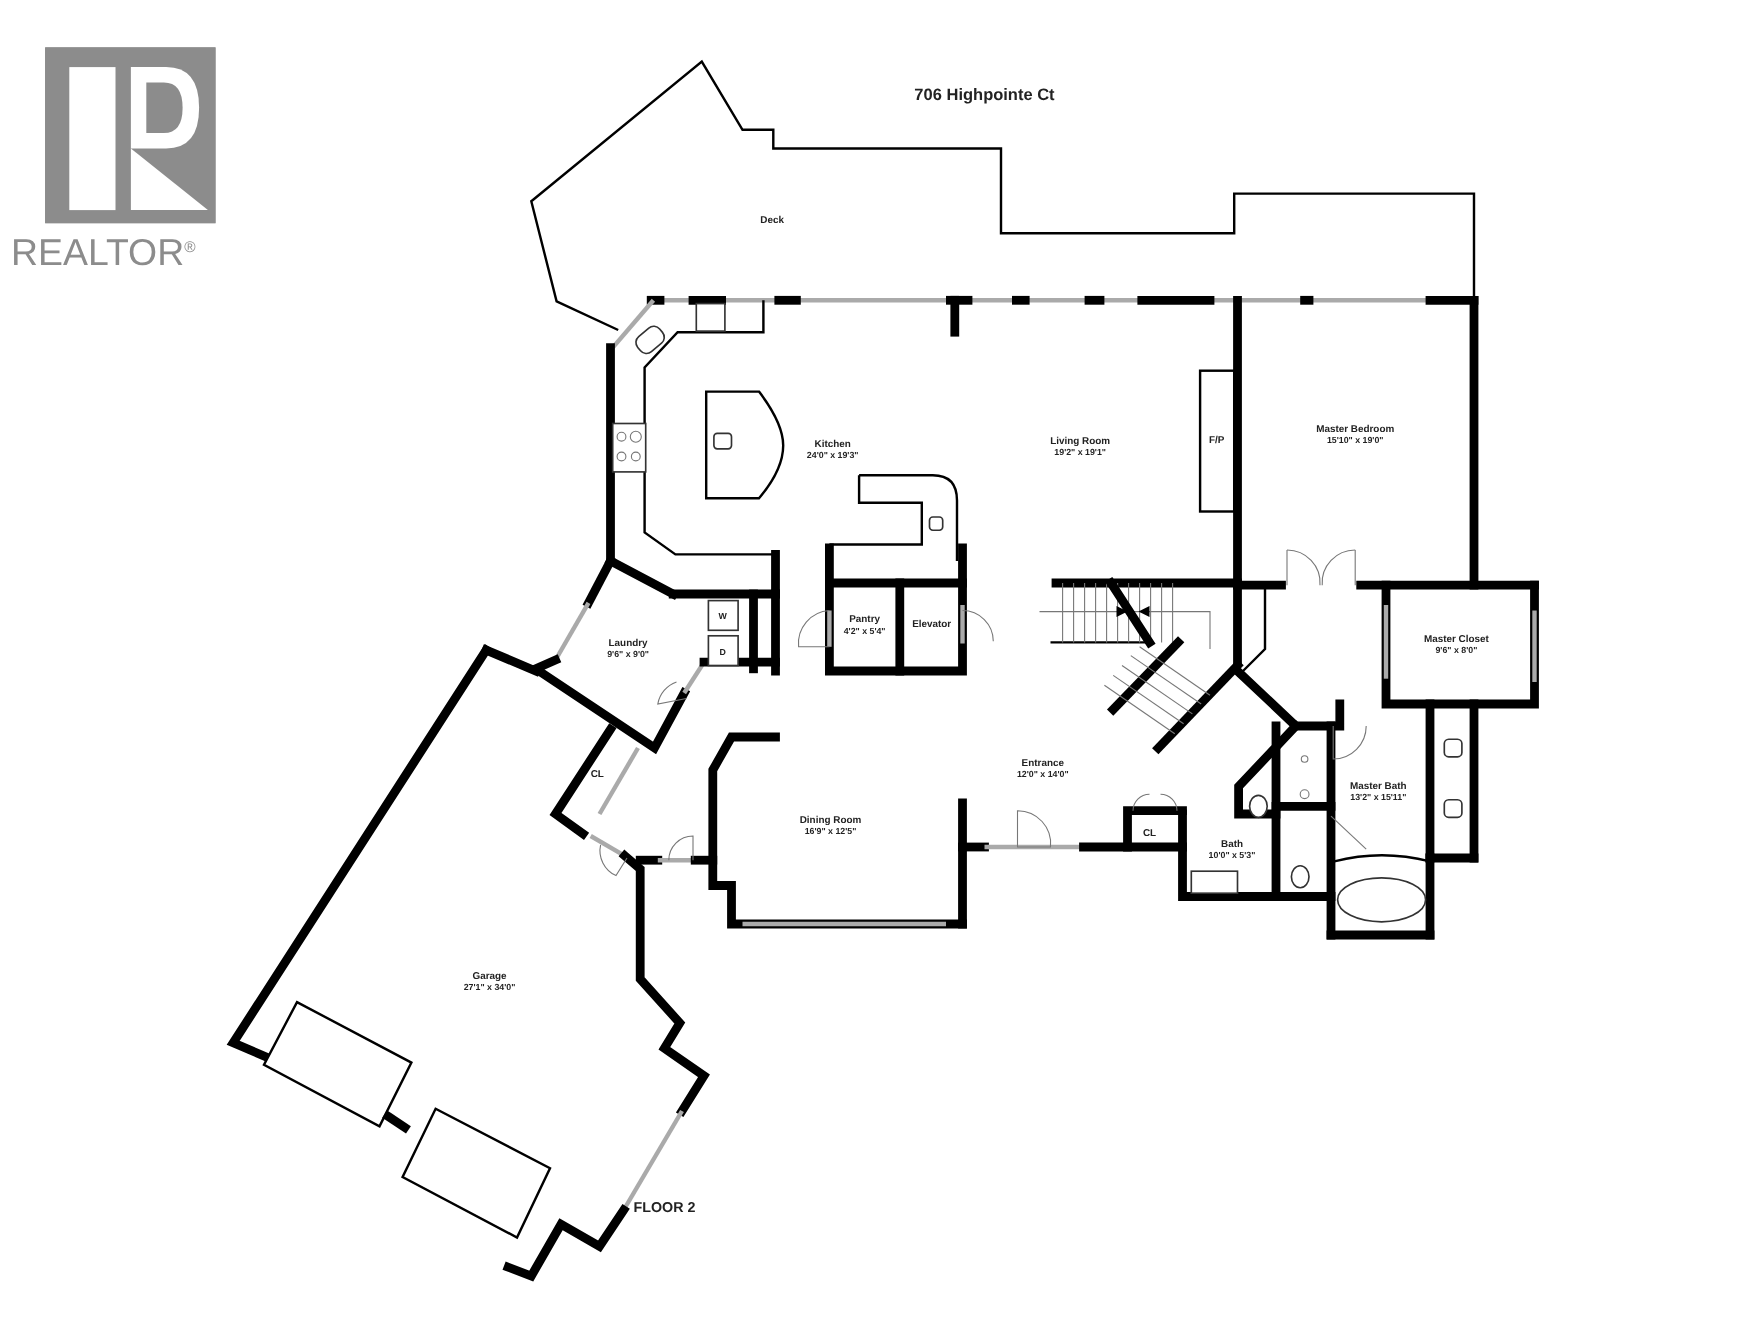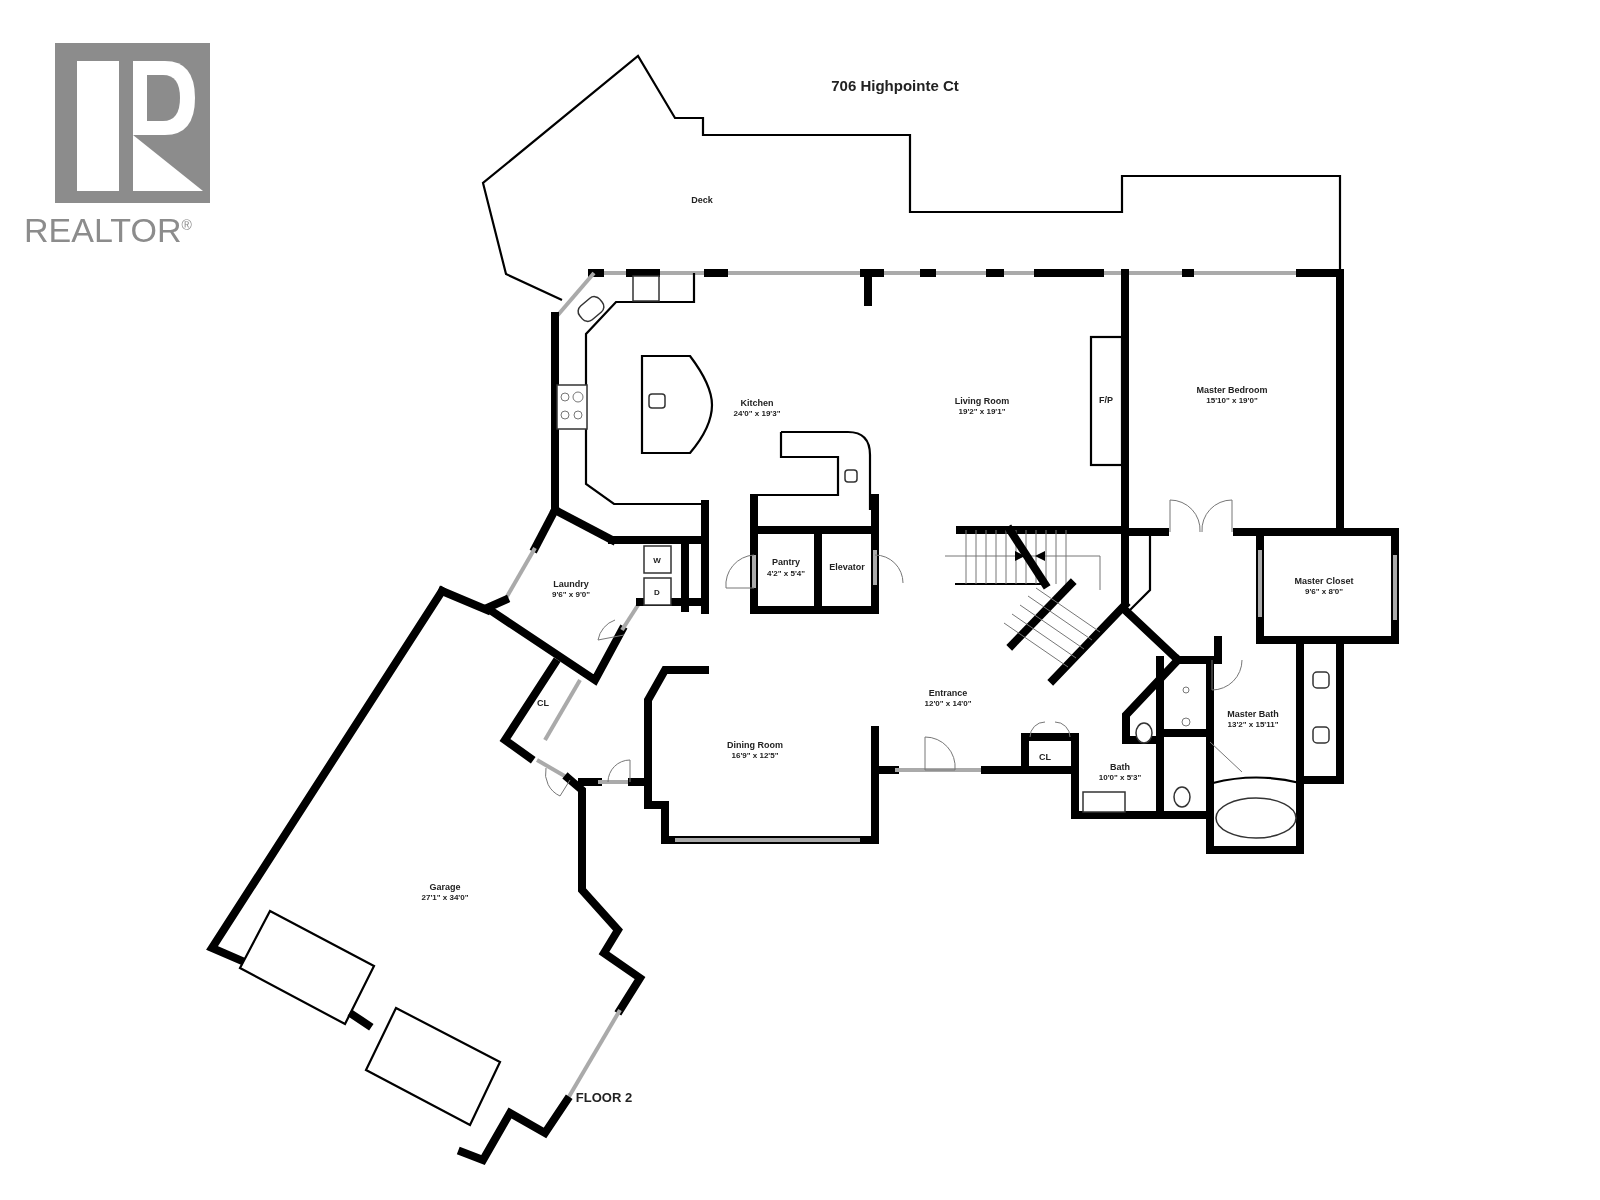--- a/index.html
+++ b/index.html
@@ -7,21 +7,21 @@
            font-family: "Liberation Sans", sans-serif; }
     #plan { position: absolute; left: 0; top: 0; width: 1600px; height: 1200px; }
     .wall { stroke: #000; stroke-width: 8; fill: none; stroke-linecap: square; stroke-linejoin: miter; }
     .thin { stroke: #000; stroke-width: 2.2; fill: none; }
     .fix  { stroke: #333; stroke-width: 1.5; fill: #fff; }
     .light { stroke: #777; stroke-width: 1; fill: none; }
     .win  { stroke: #aaa; stroke-width: 4; fill: none; }
     .lbl  { font-family: "Liberation Sans", sans-serif; font-weight: bold; fill: #222; text-anchor: middle; }
     .rn   { font-size: 9px; }
     .dim  { font-size: 8px; }
-    #logo { position: absolute; left: 24px; top: 43px; width: 160px; padding-left: 31px; }
+    #logo { position: absolute; left: 10px; top: 43px; width: 160px; padding-left: 31px; }
     #logo .box { width: 155px; height: 160px; background: #8c8c8c; position: relative; }
     #logo .rtext { position: absolute; left: 0; top: 168px; font-size: 34px; color: #8c8c8c; letter-spacing: 0px; }
     #logo sup { font-size: 14px; }
   </style>
 </head>
 <body>
 
 <div id="logo">
   <div class="box">
     <svg width="155" height="160" viewBox="0 0 155 160">

